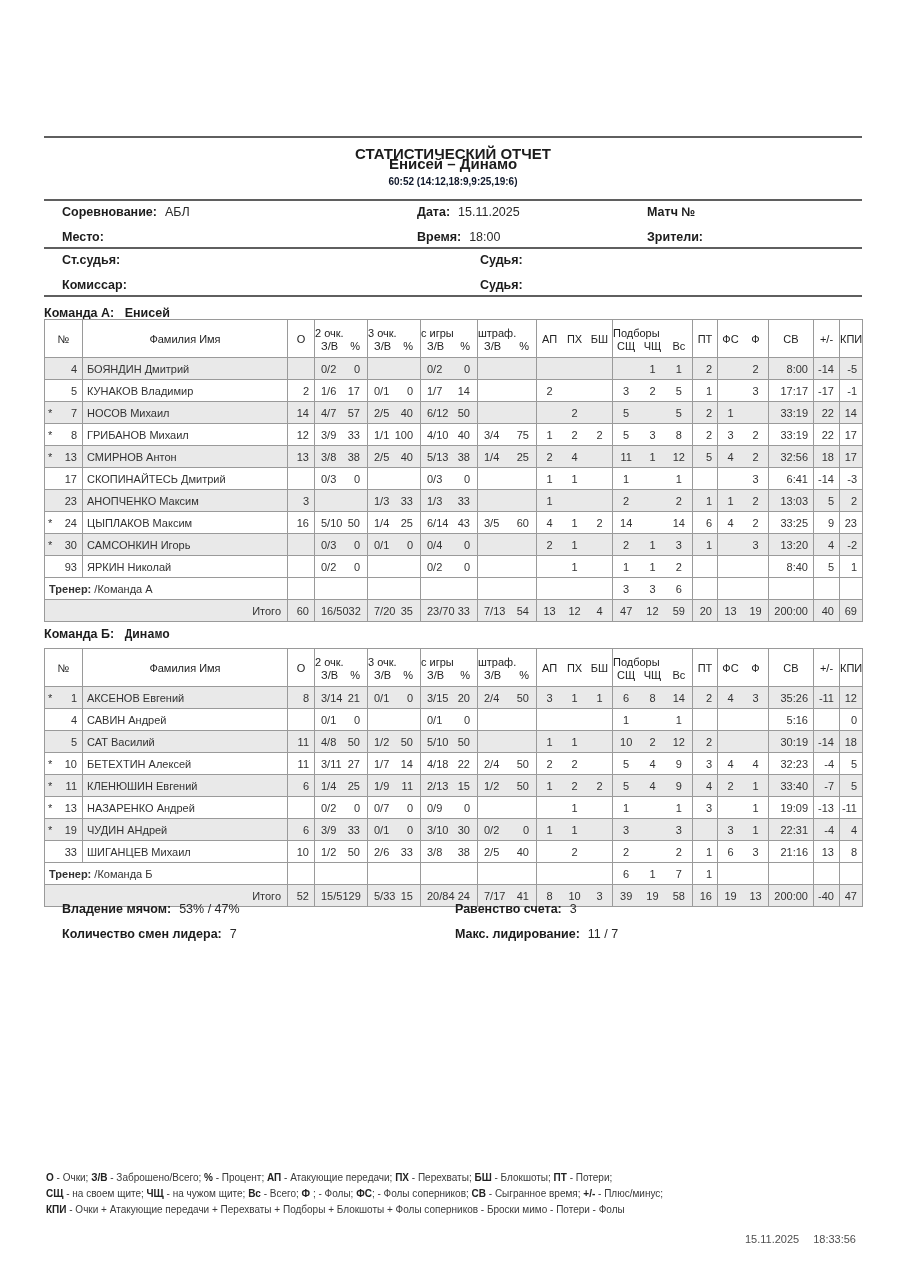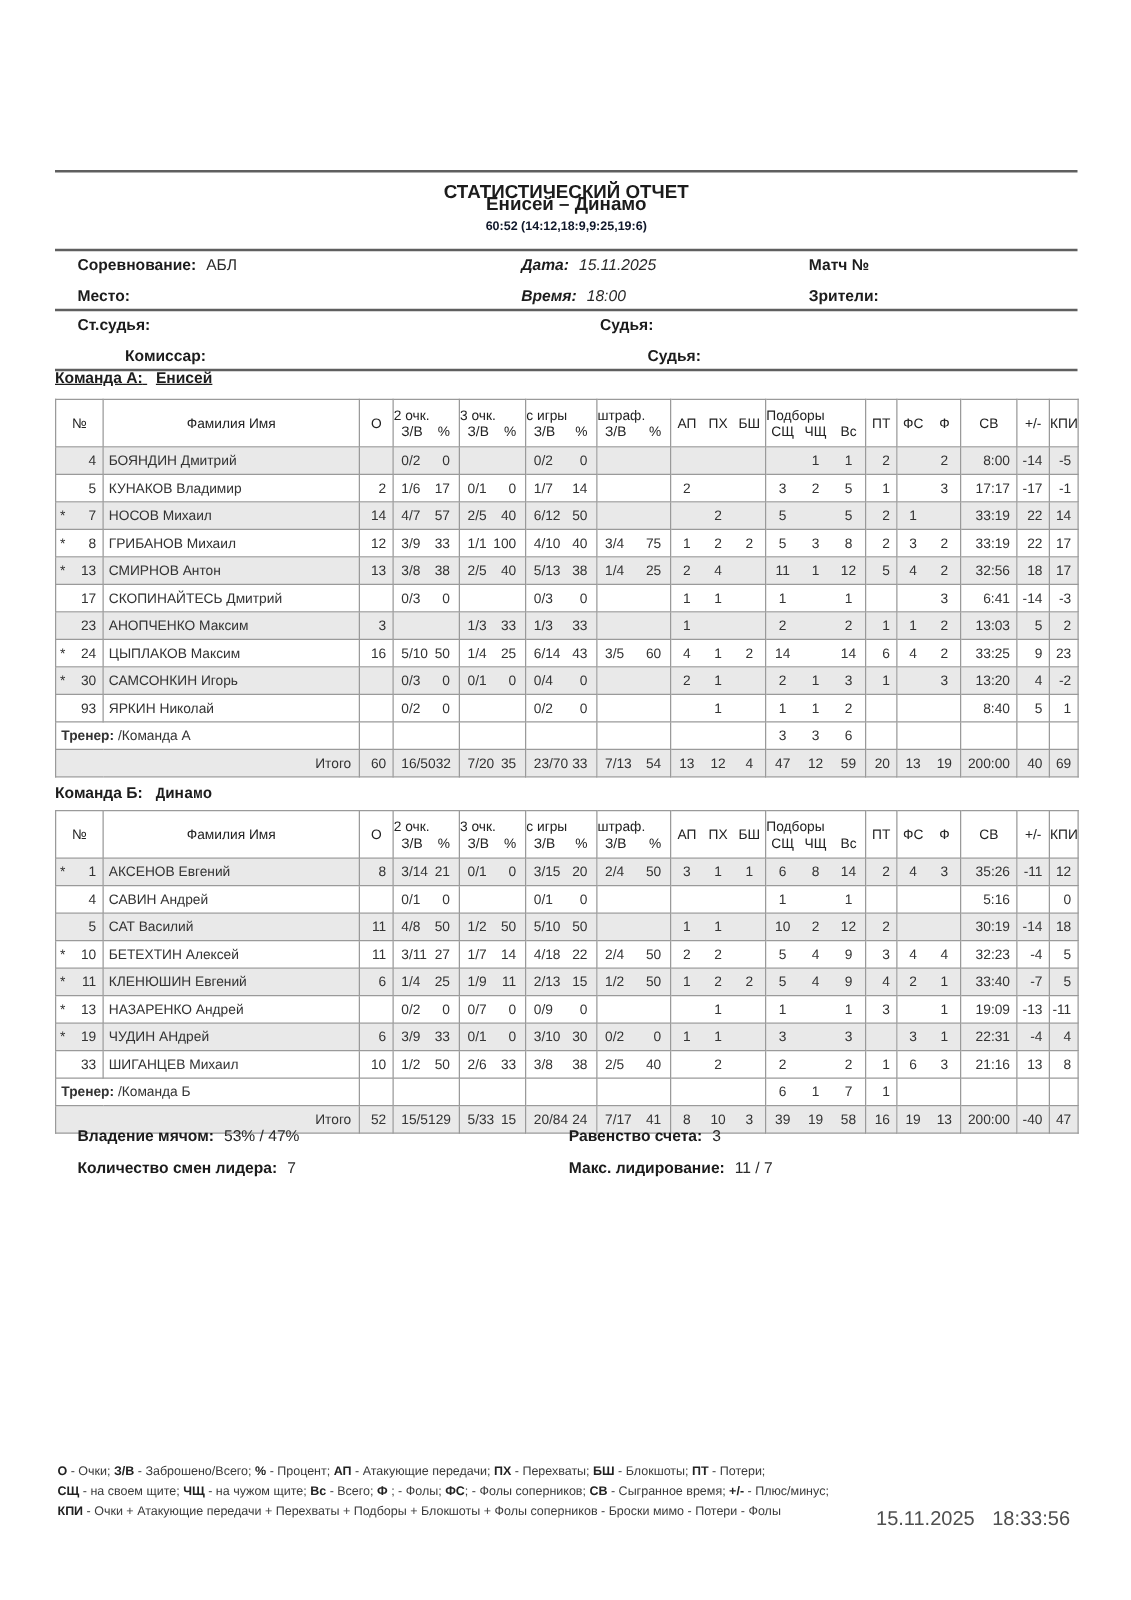--- a/index.html
+++ b/index.html
@@ -10,24 +10,24 @@
   .b{font-weight:bold;}
   #title{position:absolute;top:112px;font-size:15px;font-weight:bold;color:#1c1c1c;margin-top:33px;}
   #rule1{top:136px;}
   #teams{position:absolute;top:155px;font-size:15px;font-weight:bold;color:#1c1c1c;}
   #score{position:absolute;top:176px;font-size:10px;font-weight:bold;color:#0f172a;}
   #rule2{top:199px;}
   .inforow{position:absolute;width:818px;height:20px;font-size:12.5px;}
   .inforow .grp{position:absolute;top:0;white-space:nowrap;}
   .grp .lbl{font-weight:bold;color:#1c1c1c;}
   .grp .val{margin-left:8px;color:#2a2a2a;}
-  .p0{left:18px;} .p1{left:373px;font-style:italic;} .p2{left:603px;} .pj{left:436px;}
+  .p0{left:18px;} .p1{left:373px;} .p2{left:603px;} .pj{left:436px;}
   #rule3{top:247px;} #rule4{top:295px;}
   .teamlabel{position:absolute;font-size:12.5px;font-weight:bold;color:#1c1c1c;}
-  #teamA-label{top:295px;text-decoration:underline;} #teamB-label{top:627px;}
+  #teamA-label{top:306px;} #teamB-label{top:627px;}
   .tablewrap{position:absolute;left:0;width:818px;}
   #tableA{top:319px;} #tableB{top:648px;}
   table{border-collapse:collapse;table-layout:fixed;width:818px;font-size:11px;color:#333;border:1px solid #7d7d7d;}
   th,td{border:1px solid #9a9a9a;padding:0;overflow:hidden;white-space:nowrap;vertical-align:middle;}
   thead th{height:37px;font-weight:normal;color:#222;background:#fff;}
   tbody td{height:21px;}
   tr.striped td{background:#e9e9e9;}
   .hl{text-align:left;line-height:14px;}
   .pair{display:flex;justify-content:space-between;}
   .pair .pl{padding-left:6px;text-align:left;}
@@ -43,21 +43,21 @@
   td.num-r{text-align:right;padding-right:5px;}
   td.c-coach{text-align:left;padding-left:4px;}
   td.c-total{text-align:right;padding-right:6px;}
   th.c-name,th.c-no,th.c-o,th.c-pt,th.c-sv,th.c-pm,th.c-kpi{text-align:center;}
   #summary{position:absolute;top:902px;left:0;width:818px;font-size:12.5px;}
   .sumrow{position:relative;height:25px;}
   .sumrow .grp{position:absolute;top:0;white-space:nowrap;}
   #legend{position:absolute;top:1170px;left:2px;width:816px;font-size:10px;color:#3a3a3a;}
   .legend-line{line-height:16px;}
   .legend-line .lb{font-weight:bold;color:#222;}
-  #footer-dt{position:absolute;top:1207px;right:6px;font-size:16px;color:#4f4f4f;}
+  #footer-dt{position:absolute;top:1233px;right:6px;font-size:11px;color:#4f4f4f;}
   #footer-dt span{margin-left:14px;}
 </style>
 </head>
 <body>
 
 <div class="content">
 
   <div id="title" class="center">СТАТИСТИЧЕСКИЙ ОТЧЕТ</div>
   <div id="rule1" class="rule"></div>
 
@@ -74,21 +74,21 @@
     <span class="grp p0"><span class="lbl">Место:</span><span class="val"></span></span>
     <span class="grp p1"><span class="lbl">Время:</span><span class="val">18:00</span></span>
     <span class="grp p2"><span class="lbl">Зрители:</span><span class="val"></span></span>
   </div>
   <div id="rule3" class="rule"></div>
 
   <div class="inforow" style="top:253px;">
     <span class="grp p0"><span class="lbl">Ст.судья:</span><span class="val"></span></span>
     <span class="grp pj"><span class="lbl">Судья:</span><span class="val"></span></span>
   </div>
-  <div class="inforow" style="top:278px;margin-left:38px;">
+  <div class="inforow" style="top:278px;">
     <span class="grp p0"><span class="lbl">Комиссар:</span><span class="val"></span></span>
     <span class="grp pj"><span class="lbl">Судья:</span><span class="val"></span></span>
   </div>
   <div id="rule4" class="rule"></div>
 
   <div id="teamA-label" class="teamlabel">
     <span>Команда А:</span>
     <span style="margin-left:7px;">Енисей</span>
   </div>
 

